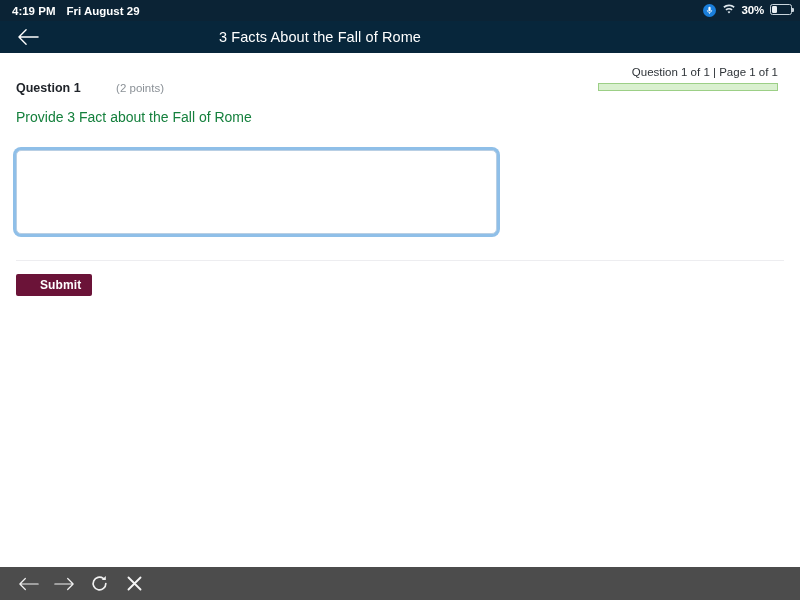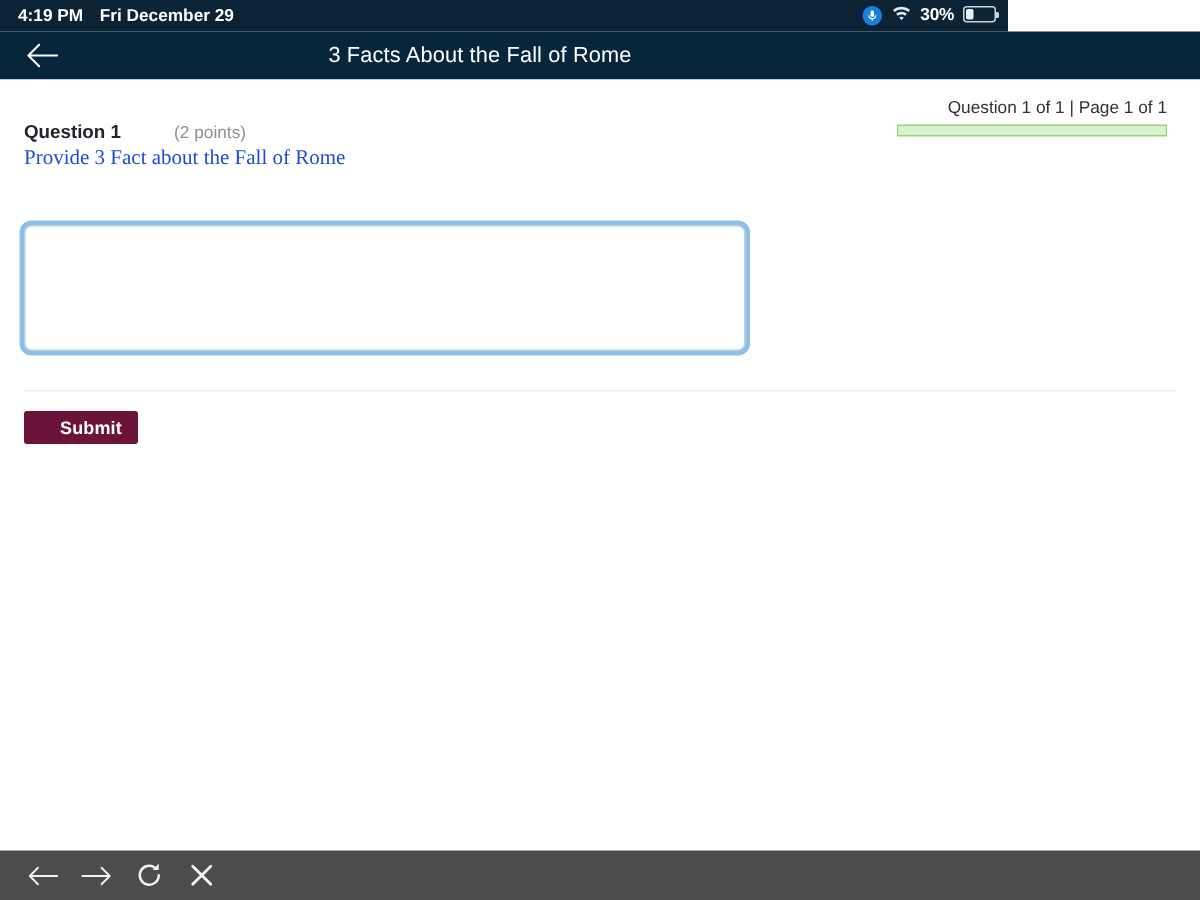--- a/index.html
+++ b/index.html
@@ -19,21 +19,21 @@
     width: 800px;
     height: 600px;
     background: #ffffff;
   }
 
   
   .statusbar {
     position: absolute;
     left: 0;
     top: 0;
-    width: 672px;
+    width: 800px;
     height: 21px;
     background: #0b2335;
     color: #ffffff;
     font-size: 11.5px;
     font-weight: bold;
     display: flex;
     align-items: center;
     box-sizing: border-box;
     padding: 0 8px 0 12px;
   }
@@ -171,24 +171,23 @@
   .q-head .q-pts {
     color: #8b9197;
     font-weight: normal;
     font-size: 11.5px;
     margin-left: 32px;
   }
 
   .q-prompt {
     position: absolute;
     left: 16px;
-    top: 45px;
+    top: 56px;
     font-size: 14px;
-    color: #1d4ed8;
-    font-family: Liberation Serif, serif;
+    color: #15803d;
   }
 
   .answer-box {
     position: absolute;
     left: 16px;
     top: 97px;
     width: 481px;
     height: 84px;
     background: #ffffff;
     border: 1px solid #b9cfe4;
@@ -253,21 +252,21 @@
   }
 </style>
 </head>
 <body>
 
 <div class="screen">
 
   <div class="statusbar">
     <div class="left">
       <span>4:19 PM</span>
-      <span>Fri December 29</span>
+      <span>Fri August 29</span>
     </div>
     <div class="spacer"></div>
     <div class="right">
       <span class="mic-badge">
         <svg width="9" height="9" viewBox="0 0 24 24" aria-hidden="true">
           <path d="M12 2a3 3 0 0 0-3 3v6a3 3 0 0 0 6 0V5a3 3 0 0 0-3-3z" fill="#ffffff"></path>
           <path d="M6 11a6 6 0 0 0 12 0" stroke="#ffffff" stroke-width="2" fill="none"></path>
           <path d="M12 17v4" stroke="#ffffff" stroke-width="2"></path>
         </svg>
       </span>

